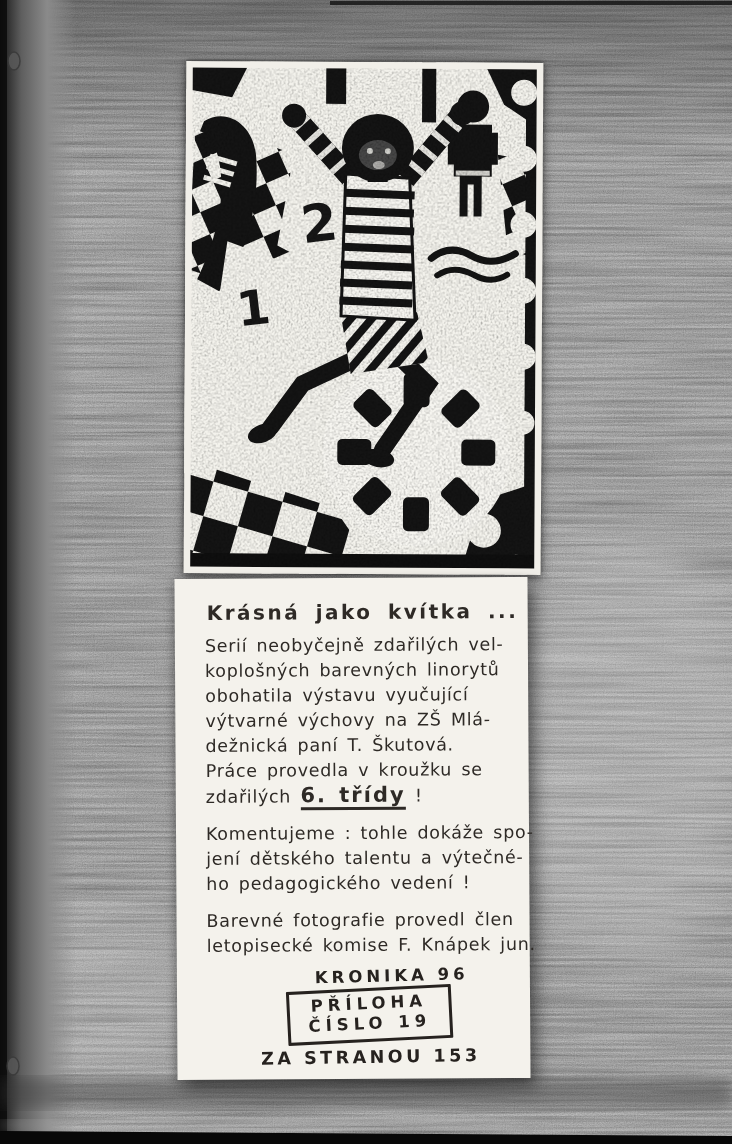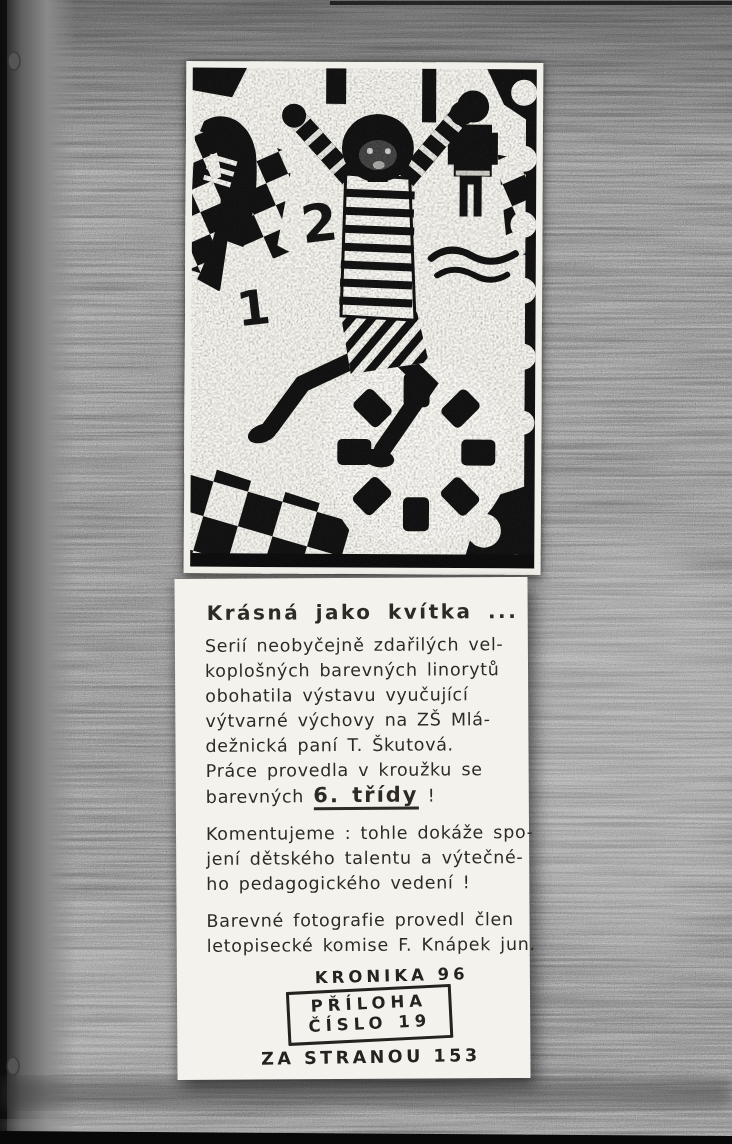--- a/index.html
+++ b/index.html
@@ -241,21 +241,21 @@
 <section id="card">
   <h1 id="title">Krásná jako kvítka ...</h1>
 
   <div class="para">
     <div class="line">Serií neobyčejně zdařilých vel-</div>
     <div class="line">koplošných barevných linorytů</div>
     <div class="line">obohatila výstavu vyučující</div>
     <div class="line">výtvarné výchovy na ZŠ Mlá-</div>
     <div class="line">dežnická paní T. Škutová.</div>
     <div class="line">Práce provedla v kroužku se</div>
-    <div class="line"><span>barevných </span><span class="u">6. třídy</span><span> !</span></div>
+    <div class="line"><span>zdařilých </span><span class="u">6. třídy</span><span> !</span></div>
   </div>
 
   <div class="para">
     <div class="line"><span>Komentujeme : </span><span class="b">tohle dokáže</span><span> spo-</span></div>
     <div class="line"><span>jení dětského talentu a </span><span class="b">výtečné-</span><span></span></div>
     <div class="line">ho pedagogického vedení !</div>
   </div>
 
   <div class="para">
     <div class="line">Barevné fotografie provedl člen</div>

